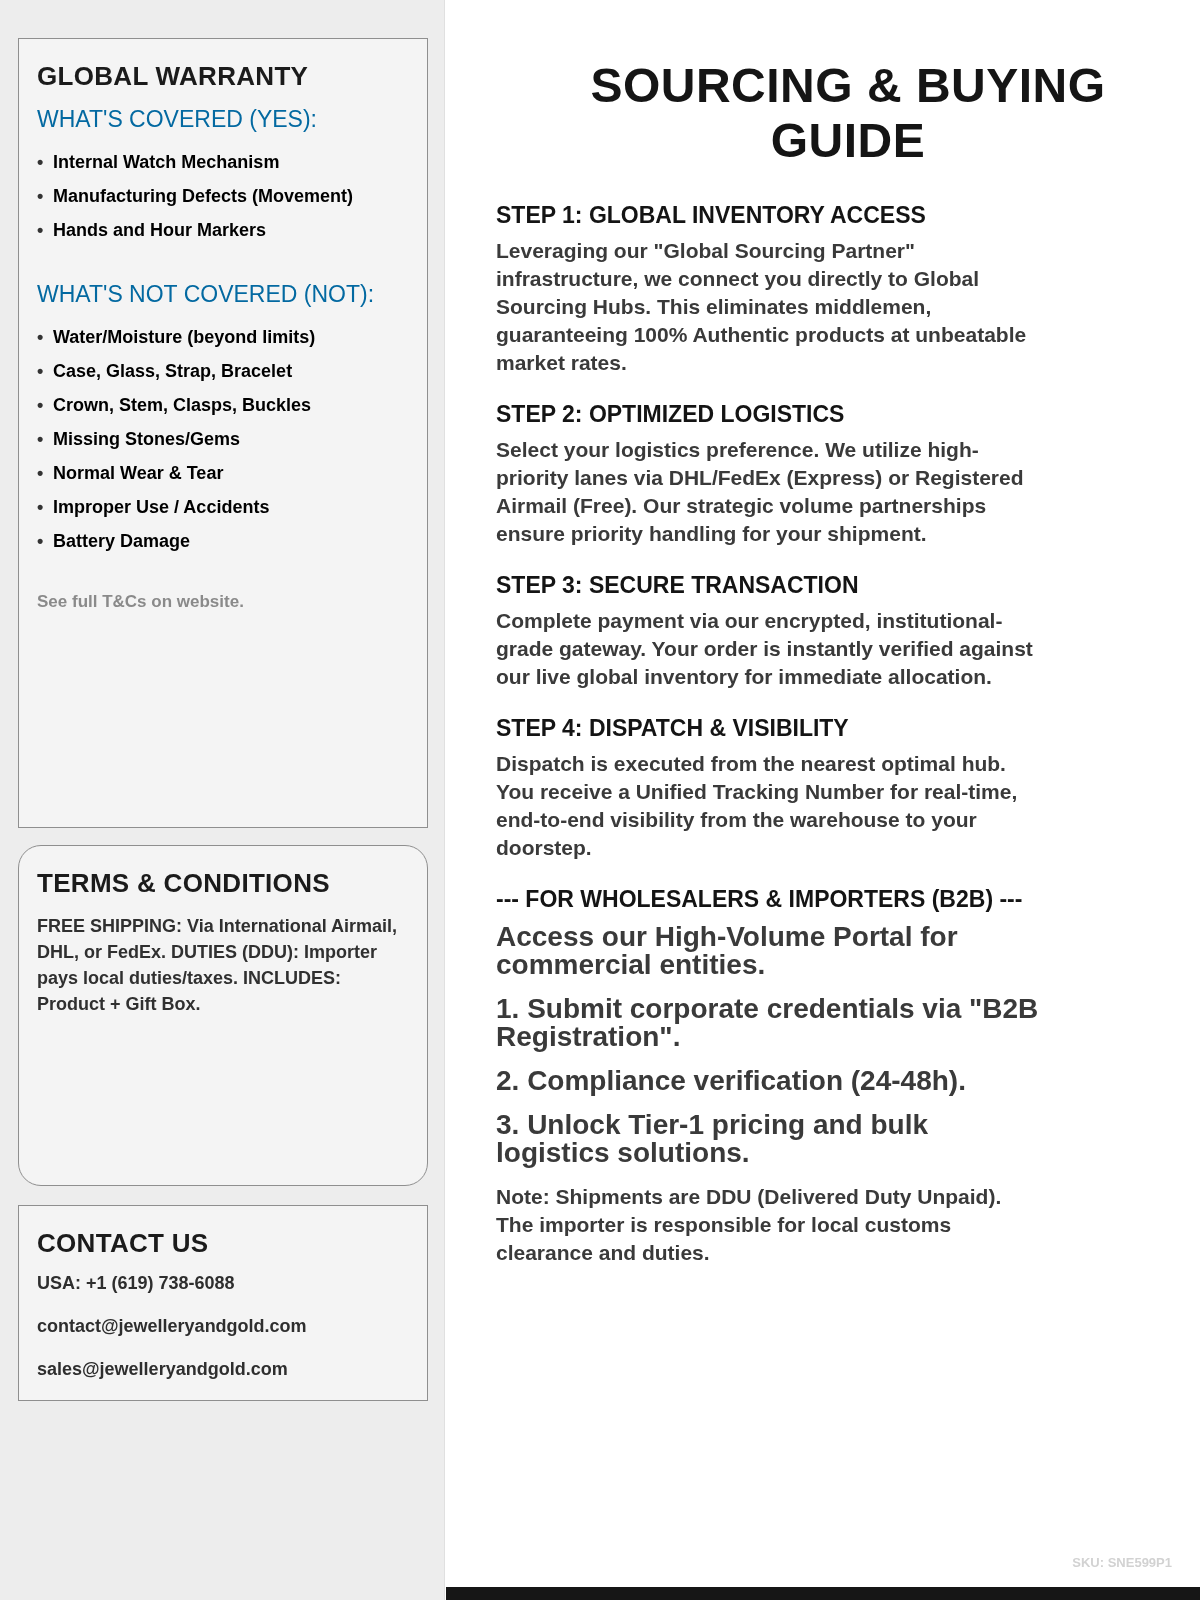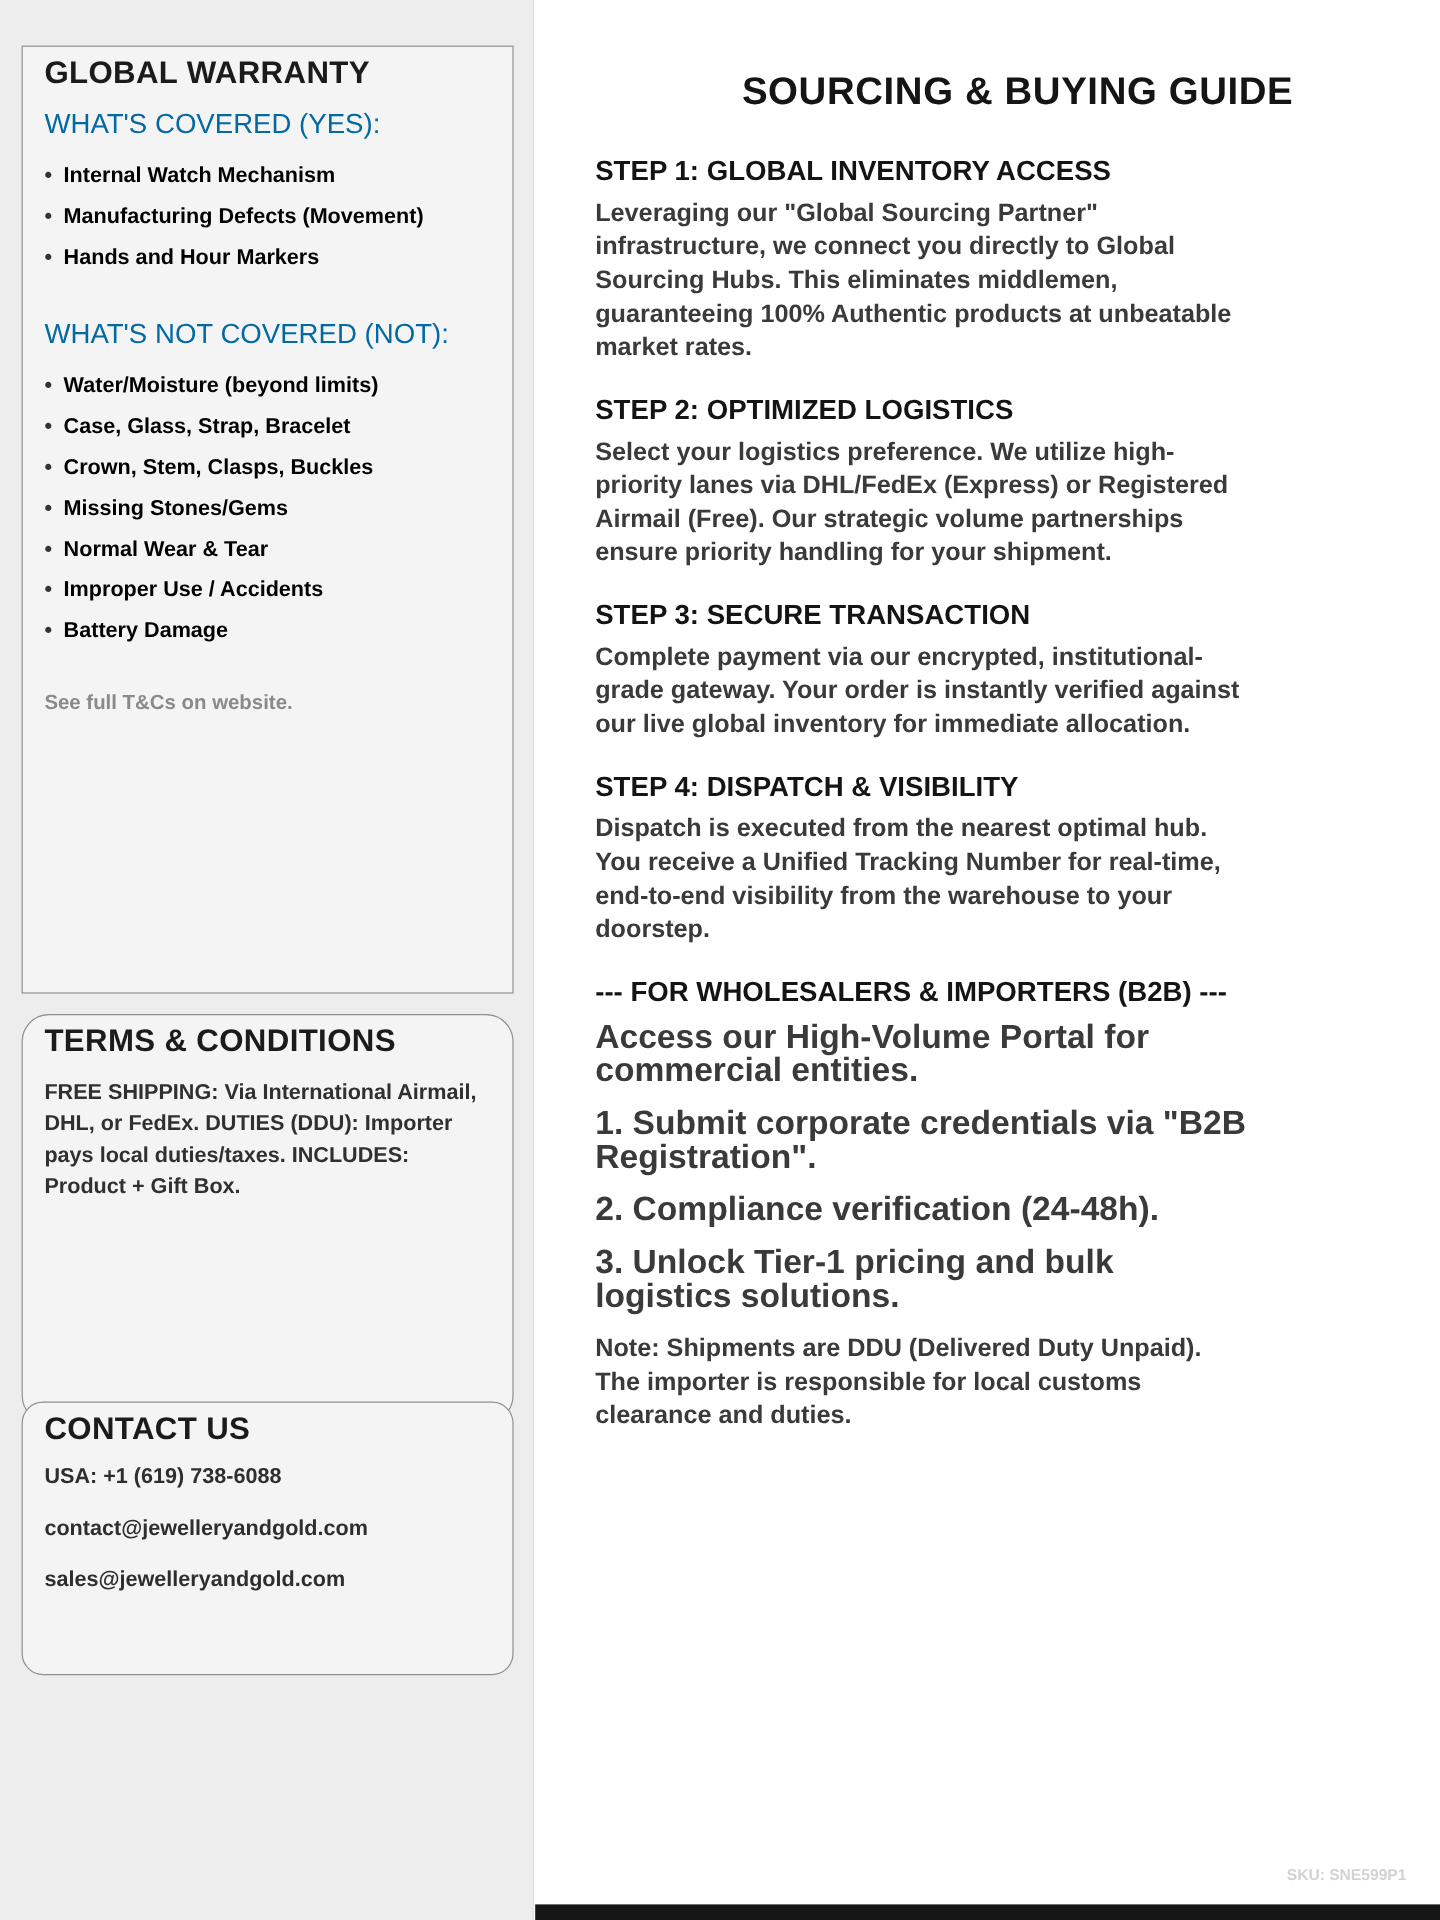--- a/index.html
+++ b/index.html
@@ -21,25 +21,25 @@
     width: 445px; height: 1600px;
     background: #ededed;
     border-right: 1px solid #e0e0e0;
   }
   .side-box {
     position: absolute;
     left: 18px;
     width: 410px;
     background: #f4f4f4;
     border: 1px solid #8f8f8f;
-    padding: 6px 18px;
+    padding: 22px 18px;
   }
   .box-warranty { top: 38px;  height: 790px; }
   .box-terms    { top: 845px; height: 341px; border-radius: 23px; }
-  .box-contact  { top: 1168px; height: 228px; border-radius: 18px; }
+  .box-contact  { top: 1205px; height: 196px; }
 
   .box-title {
     font-size: 26px;
     font-weight: 800;
     color: #1b1b1b;
     letter-spacing: 0.3px;
     margin-bottom: 14px;
   }
   .sub-heading {
     font-size: 23px;
@@ -83,21 +83,21 @@
 
   
   .main {
     position: absolute;
     left: 446px; top: 0;
     width: 754px; height: 1600px;
     background: #ffffff;
     padding: 58px 0 0 50px;
   }
   .main-title {
-    font-size: 32px;
+    font-size: 48px;
     font-weight: 800;
     color: #151515;
     letter-spacing: 0.5px;
     text-align: center;
     width: 660px;
     margin: 0 auto 34px auto;
   }
   .main-content { width: 585px; }
   .step-heading {
     font-size: 23px;

